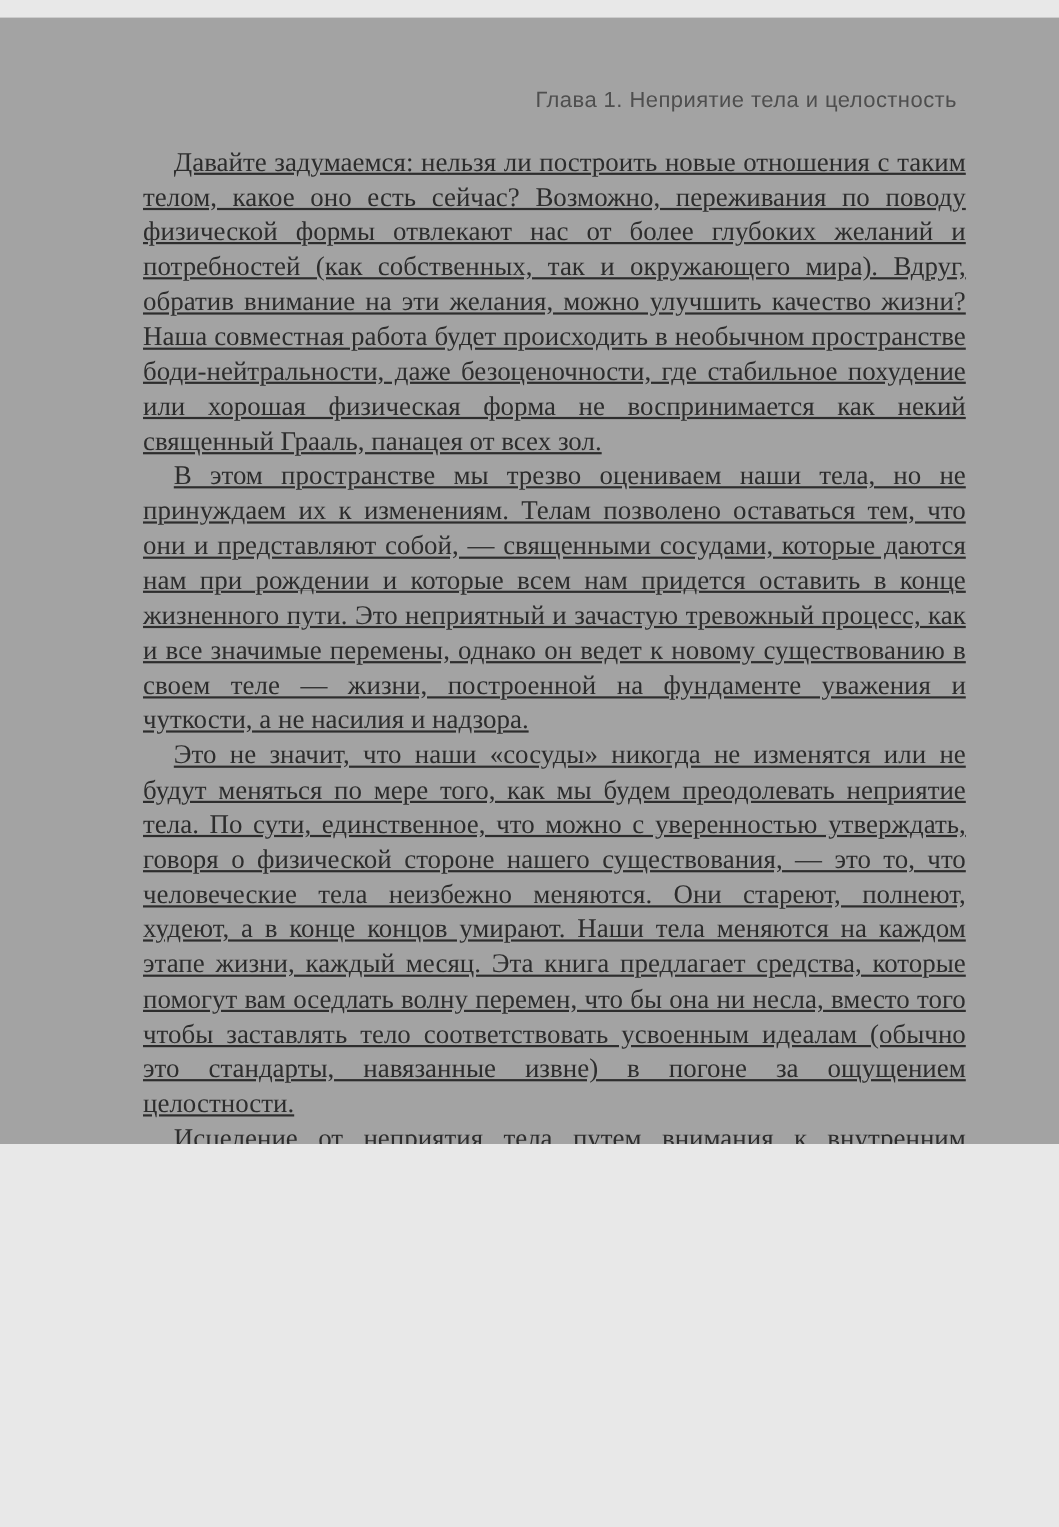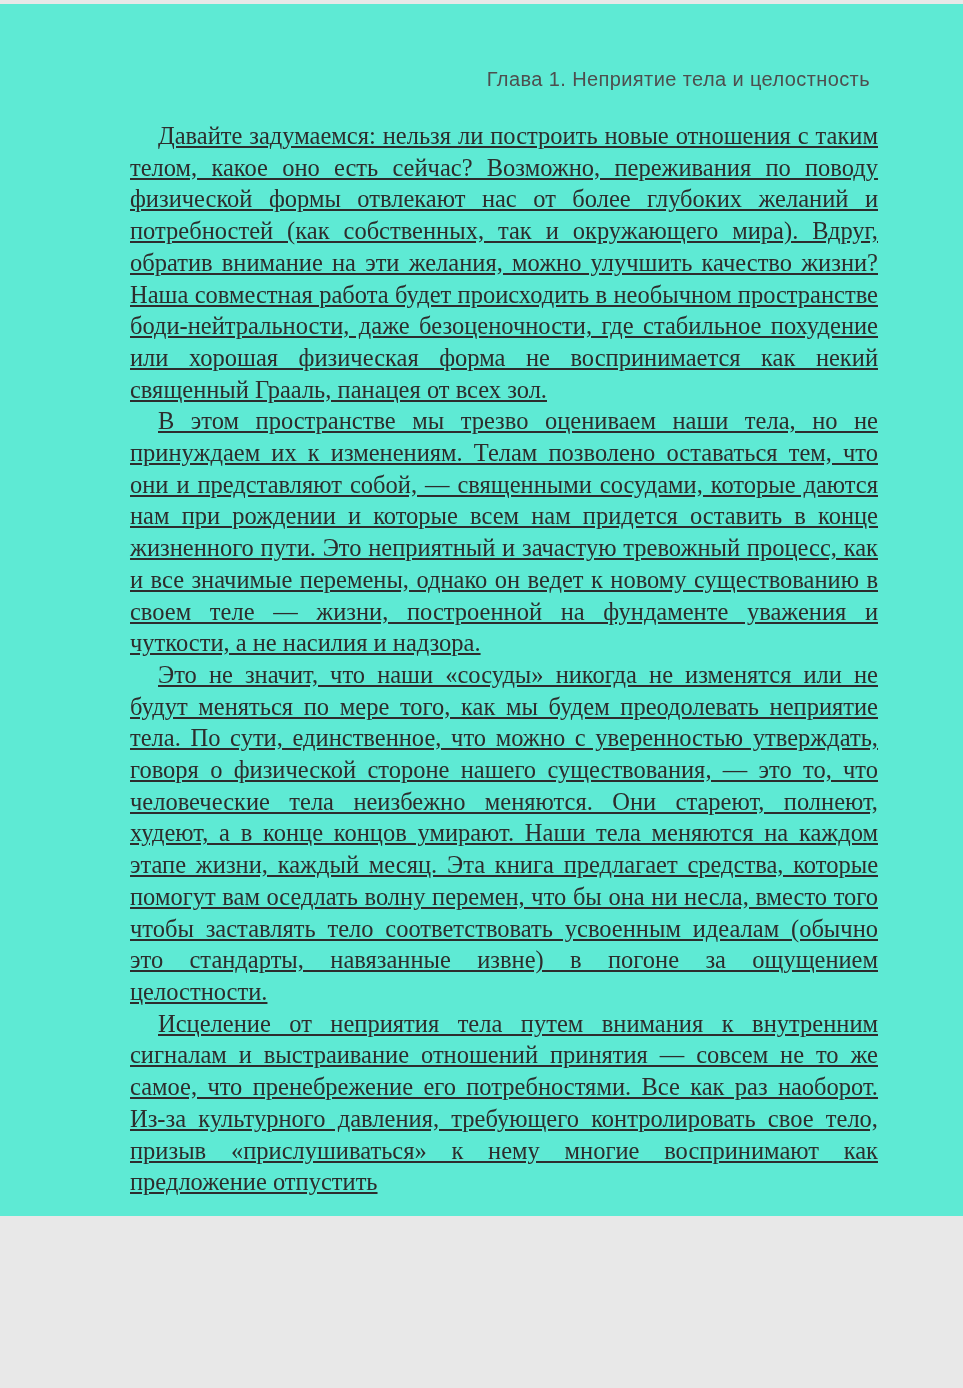--- a/index.html
+++ b/index.html
@@ -5,23 +5,23 @@
   * { margin: 0; padding: 0; box-sizing: border-box; }
 
   html, body {
     background: #e8e8e8;
     font-family: "Liberation Serif", serif;
   }
 
   .page {
     position: relative;
     width: 963px;
-    height: 1212px;
-    margin: 4px auto;
-    background: #5eead4;
+    height: 1024px;
+    margin: 16px auto;
+    background: #a3a3a3;
     overflow: hidden;
   }
 
   .running-header {
     position: absolute;
     top: 64px;
     left: 130px;
     width: 740px;
     text-align: right;
     font-family: "Liberation Sans", sans-serif;

